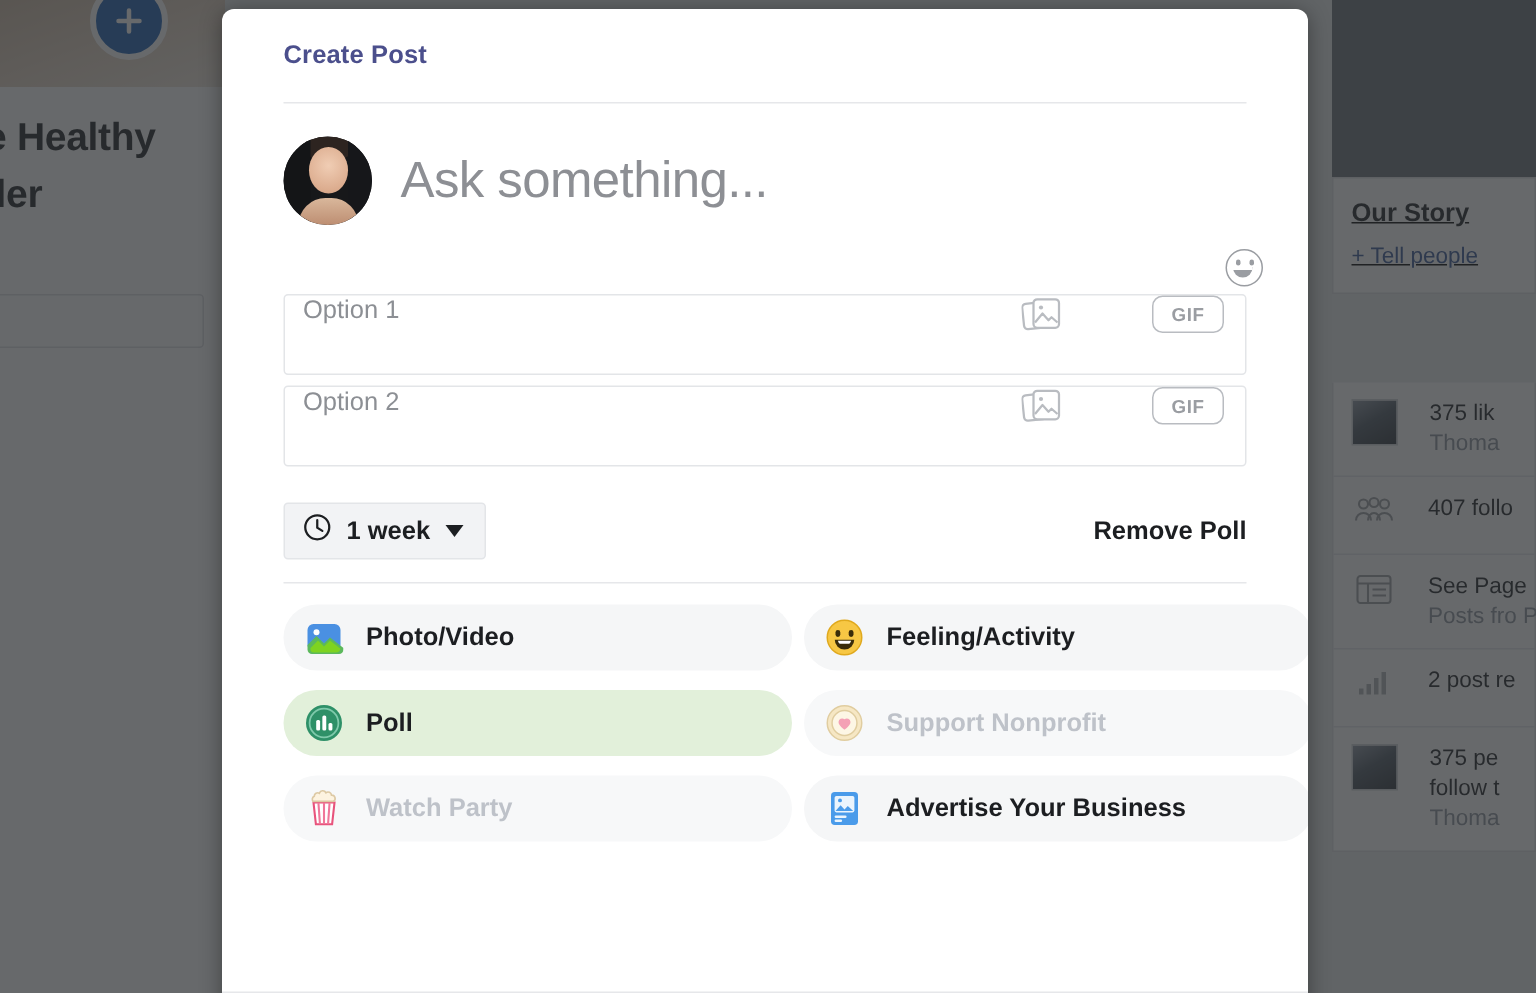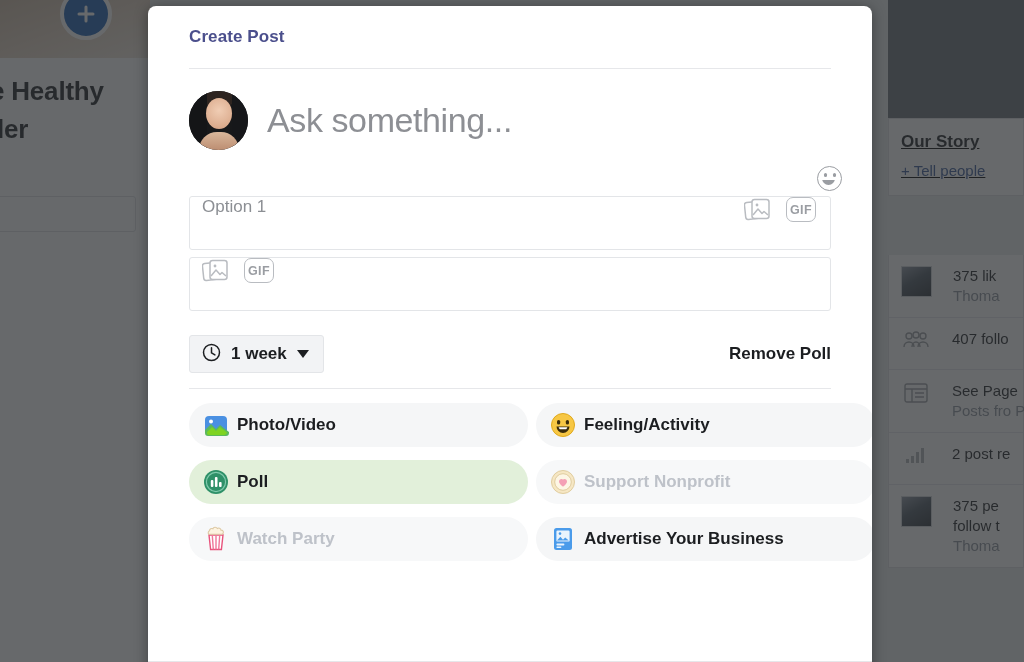--- a/index.html
+++ b/index.html
@@ -155,23 +155,23 @@
   .opts { padding: 0 41px; }
   .opt {
     height: 54px; border: 1px solid #e3e5e8; border-radius: 3px;
     display: flex; align-items: flex-start; padding: 0 14px 0 12px;
     margin-bottom: 7px; background: #fff;
   }
   .opt-ph { font-size: 17px; color: #8c8f94; flex: 1 1 auto; }
   .opt-actions { display: flex; align-items: center; gap: 14px; }
   .icon-photos { width: 28px; height: 25px; position: relative; }
   .icon-gif {
-    width: 30px; height: 25px; border: 1.6px solid #b9bcc1; border-radius: 7px;
+    width: 48px; height: 25px; border: 1.6px solid #b9bcc1; border-radius: 7px;
     display: flex; align-items: center; justify-content: center;
-    font-size: 12.5px; font-weight: 700; color: #9a9da2; letter-spacing: .4px;
+    font-size: 12.5px; font-weight: 700; color: #9a9da2; letter-spacing: .4px; margin-left: 45px;
   }
 
   .duration-row {
     display: flex; align-items: center; justify-content: space-between;
     padding: 10px 41px 0 41px; height: 62px;
   }
   .duration-btn {
     display: inline-flex; align-items: center; gap: 10px;
     height: 38px; padding: 0 14px 0 12px;
     background: #f2f3f5; border: 1px solid #e3e5e8; border-radius: 3px;
@@ -183,21 +183,21 @@
   }
   .remove-poll { font-size: 17px; font-weight: 700; color: #1c1e21; cursor: pointer; }
 
   .rule { height: 1px; background: #e6e7ea; margin: 8px 41px 0 41px; }
 
   .actions {
     display: grid; grid-template-columns: 339px 339px; gap: 0 8px;
     padding: 14px 41px 0 41px;
   }
   .action {
-    display: flex; align-items: center; gap: 8px;
+    display: flex; align-items: center; gap: 15px;
     height: 44px; padding: 0 14px; border-radius: 22px;
     margin-bottom: 13px; background: #f5f6f7;
   }
   .action.highlight { background: #e2f0da; }
   .action.disabled { background: #f7f8f9; }
   .action .lbl { font-size: 17px; font-weight: 700; color: #1c1e21; }
   .action.disabled .lbl { color: #bec2c9; font-weight: 700; }
   .a-ico { width: 26px; height: 26px; flex: 0 0 auto; position: relative; }
 
   .bottom-rule { position: absolute; left: 0; right: 0; top: 655px; height: 1px; background: #e6e7ea; }
@@ -332,20 +332,21 @@
               <rect x="8" y="2.5" width="17" height="19" rx="2.5" fill="#fff"></rect>
               <circle cx="13" cy="8" r="1.4" fill="#b9bcc1" stroke="none"></circle>
               <path d="M9 18l5-6 4 4.5 2-2 4 3.5" stroke-linejoin="round"></path>
             </svg>
           </div>
           <div class="icon-gif">GIF</div>
         </div>
       </div>
 
       <div class="opt">
+        <div class="opt-ph">Option 2</div>
         <div class="opt-actions">
           <div class="icon-photos">
             <svg width="28" height="25" viewBox="0 0 28 25" fill="none" stroke="#b9bcc1" stroke-width="1.5">
               <rect x="1" y="5" width="15" height="17" rx="2.5" transform="rotate(-6 8 13)"></rect>
               <rect x="8" y="2.5" width="17" height="19" rx="2.5" fill="#fff"></rect>
               <circle cx="13" cy="8" r="1.4" fill="#b9bcc1" stroke="none"></circle>
               <path d="M9 18l5-6 4 4.5 2-2 4 3.5" stroke-linejoin="round"></path>
             </svg>
           </div>
           <div class="icon-gif">GIF</div>

